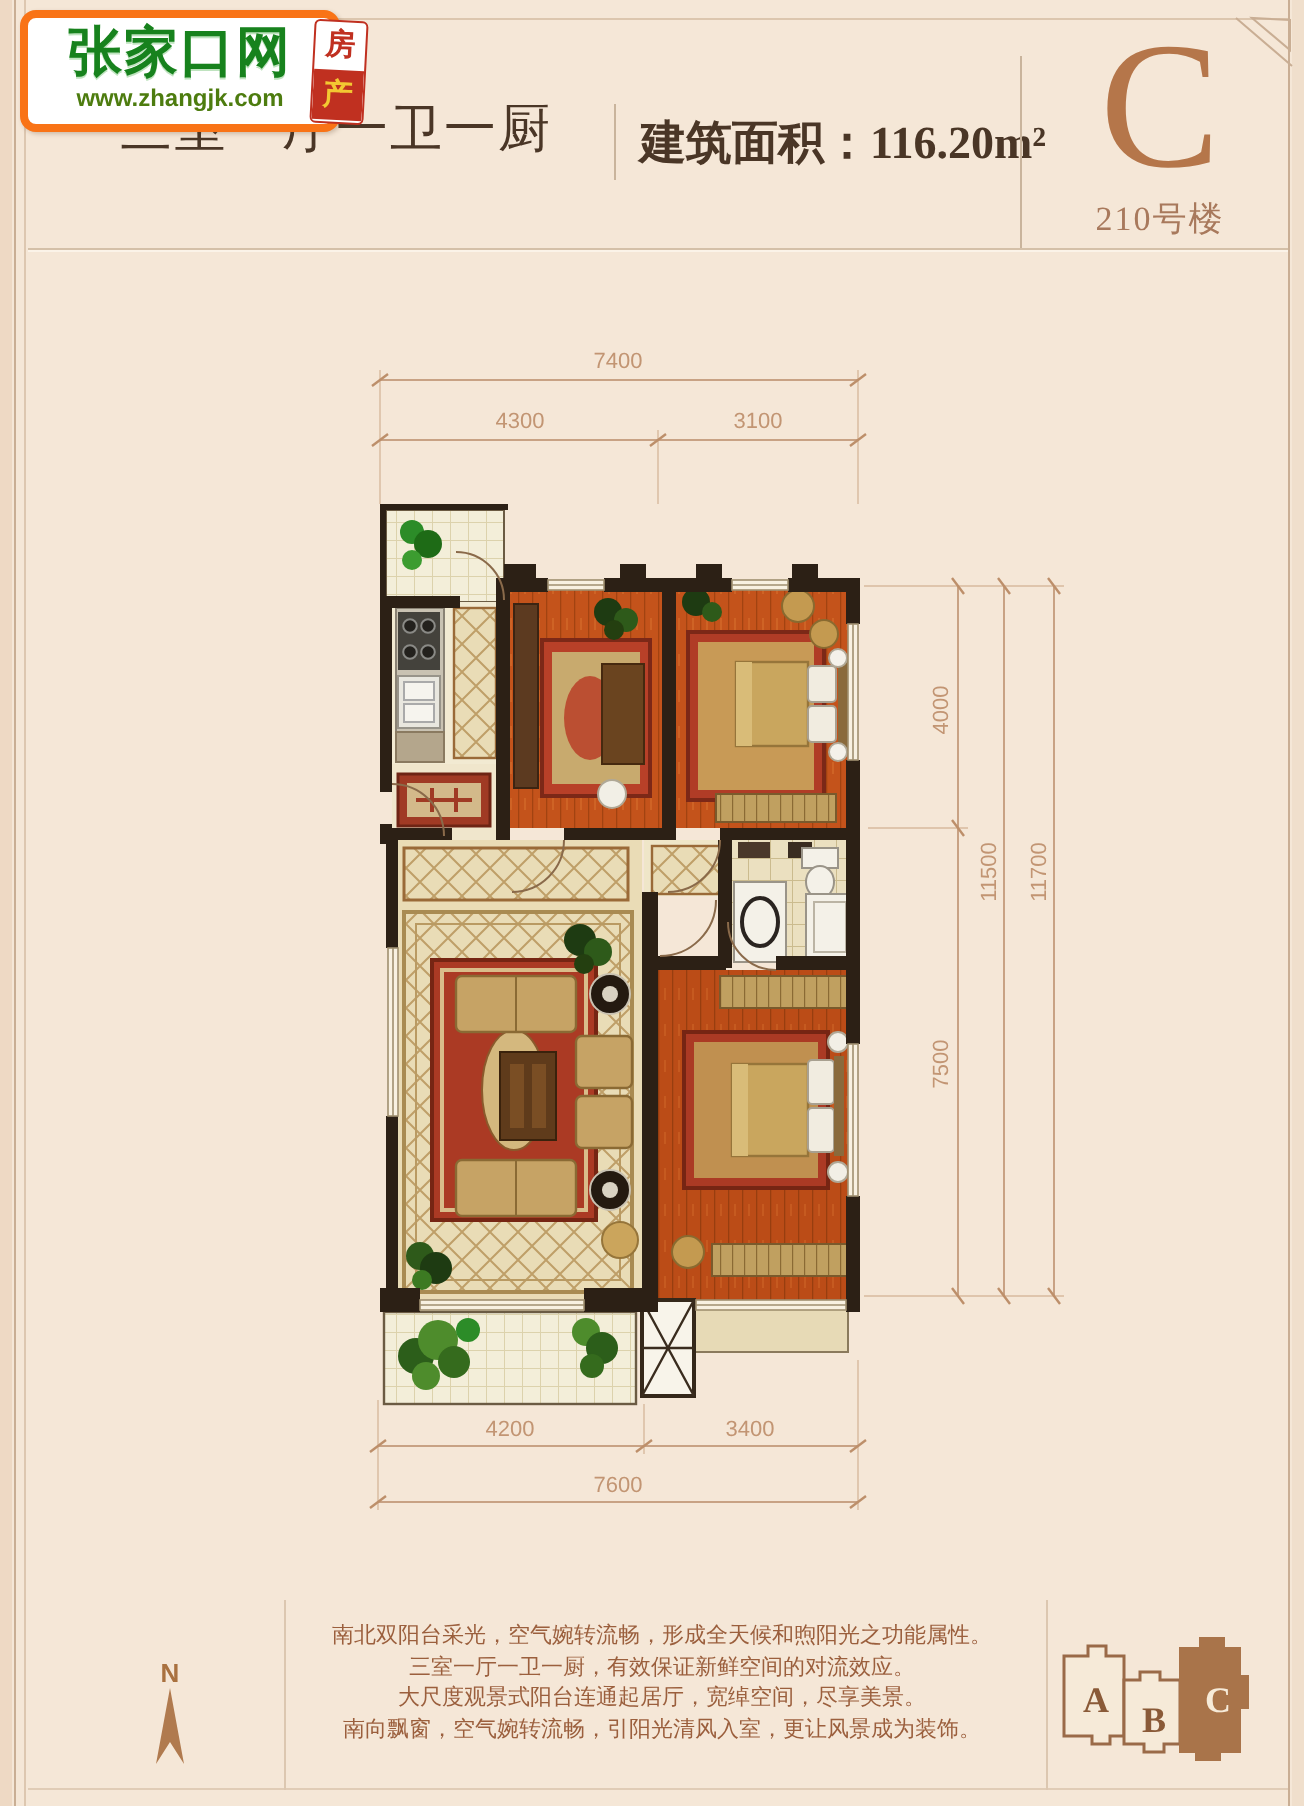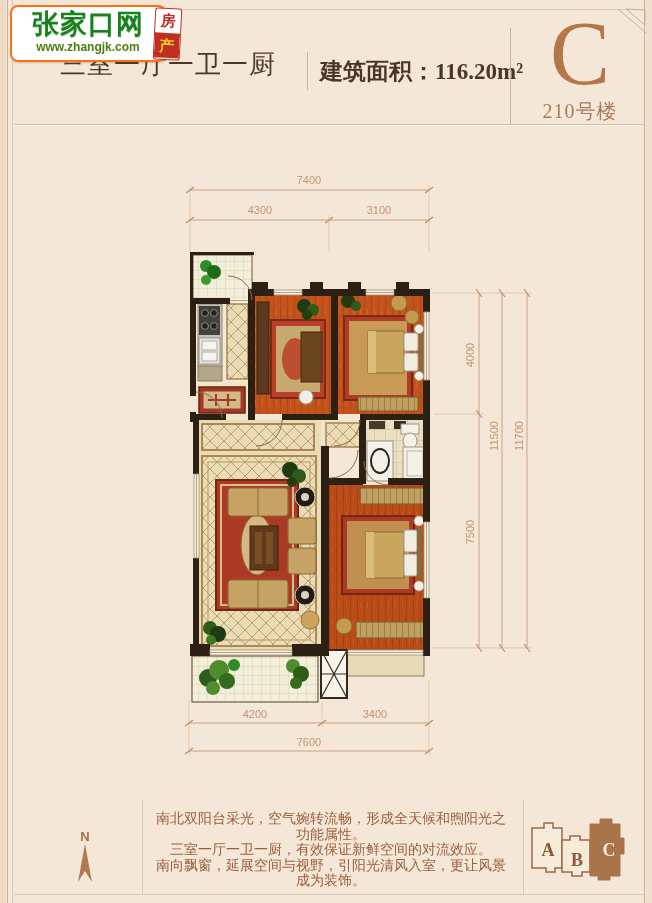--- a/index.html
+++ b/index.html
@@ -11,45 +11,45 @@
   .abs{position:absolute}
   
   .edge-left{left:0;top:0;bottom:0;width:6px;background:#eed9c4}
   .frame-l1{left:7px;top:0;bottom:0;width:1px;background:#c9ae94}
   .frame-l2{left:12px;top:0;bottom:0;width:1px;background:#ddc7b0}
   .frame-r{left:644px;top:0;bottom:0;width:1px;background:#c9ae94}
   .edge-right{right:0;top:0;bottom:0;width:6px;background:#f0dfcc}
   .frame-top{left:14px;right:8px;top:9px;height:1px;background:#dcc6ae}
   .frame-bottom{left:14px;right:8px;top:894px;height:1px;background:#e0ccb6}
   
-  .logo{left:10px;top:5px;width:152px;height:53px;background:#ffffff;border:2px solid #f97316;
+  .logo{left:10px;top:5px;width:152px;height:53px;background:#ffffff;border:4px solid #f97316;
         border-radius:8px;z-index:6;box-shadow:1px 1px 2px rgba(90,60,30,.25)}
   .logo-name{font-family:"Liberation Sans","DejaVu Sans",sans-serif;font-weight:bold;font-size:27px;
         line-height:30px;text-align:center;color:#17821d;letter-spacing:1px;margin-top:2px;
         text-shadow:0 1px 0 #bfe3bf}
   .logo-url{font-family:"Liberation Sans","DejaVu Sans",sans-serif;font-weight:bold;font-size:12px;
         line-height:16px;text-align:center;color:#4d7c0f}
   .badge{position:absolute;right:-17px;top:1px;width:25px;height:50px;background:#ffffff;
         border:1px solid #c03020;border-radius:3px;transform:rotate(3deg);overflow:hidden}
   .badge span{display:block;width:100%;text-align:center;font-weight:bold;font-size:15px;
         font-family:"Liberation Sans","DejaVu Sans",sans-serif}
   .badge .b-top{color:#c03020;line-height:24px}
   .badge .b-bot{background:#c03020;color:#f3c832;line-height:25px}
   .hdr-title{left:60px;top:47px;font-size:26px;font-weight:400;color:#4a3626;letter-spacing:1px}
   .hdr-div-sm{left:307px;top:52px;width:1px;height:38px;background:#c9b49c}
   .hdr-area{left:320px;top:56px;font-size:23px;font-weight:700;color:#4a3626}
   .hdr-div-v{left:510px;top:28px;width:1px;height:96px;background:#c9b49c}
   .hdr-c{left:536px;top:6px;width:88px;text-align:center;font-size:90px;line-height:96px;color:#b5764a}
-  .hdr-bldg{left:524px;top:98px;width:112px;text-align:center;font-size:20px;color:#a8795c;letter-spacing:1px}
+  .hdr-bldg{left:524px;top:98px;width:112px;text-align:center;font-size:17px;color:#a8795c;letter-spacing:1px}
   .hdr-rule{left:14px;right:8px;top:124px;height:1px;background:#d4c0a8;box-shadow:0 1px 0 #fbf3e8}
   
   .foot-div1{left:142px;top:800px;height:95px;width:1px;background:#dcc7b0}
   .foot-div2{left:523px;top:800px;height:95px;width:1px;background:#dcc7b0}
   .desc{left:150px;top:811px;width:362px;text-align:center;color:#9b5f3d;
-        font-family:"Liberation Sans","DejaVu Sans",sans-serif;font-size:14px;line-height:15.5px}
+        font-family:"Liberation Sans","DejaVu Sans",sans-serif;font-size:11px;line-height:15.5px}
   .compass{left:62px;top:826px}
   .legend{left:524px;top:814px}
   svg text.dim{font-family:"Liberation Sans","DejaVu Sans",sans-serif;font-size:11px;fill:#c29573}
   svg text.lg{font-size:18px;font-weight:bold}
 </style>
 </head>
 <body>
 
 <div class="abs edge-left"></div>
 <div class="abs frame-l1"></div>
@@ -330,21 +330,22 @@
 <div class="abs foot-div2"></div>
 
 <svg class="abs compass" width="46" height="62">
   <text x="23" y="15" text-anchor="middle" font-size="13" fill="#a9713f" font-family="Liberation Sans, sans-serif" font-weight="bold">N</text>
   <polygon points="23,18 30,56 23,45 16,56" fill="#b07a4e"></polygon>
 </svg>
 
 <div class="abs desc">
   <div>南北双阳台采光，空气婉转流畅，形成全天候和煦阳光之功能属性。</div>
   <div>三室一厅一卫一厨，有效保证新鲜空间的对流效应。</div>
-  <div>南向飘窗，延展空间与视野，引阳光清风入室，更让风景成为装饰。</div>
+  <div>大尺度观景式阳台连通起居厅，宽绰空间，尽享美景。</div>
+  <div>南向飘窗，空气婉转流畅，引阳光清风入室，更让风景成为装饰。</div>
 </div>
 
 <svg class="abs legend" width="104" height="72" viewBox="0 0 104 72">
   <path d="M8,14 h12 v-5 h9 v5 h9 v40 h-7 v4 h-9 v-4 h-14 z" fill="#f6ead8" stroke="#9a6a48" stroke-width="1.5"></path>
   <path d="M38,26 h8 v-4 h10 v4 h10 v32 h-8 v4 h-10 v-4 h-10 z" fill="#f6ead8" stroke="#9a6a48" stroke-width="1.5"></path>
   <path d="M66,10 h10 v-5 h12 v5 h8 v14 h4 v16 h-4 v22 h-10 v4 h-12 v-4 h-8 z" fill="#a9744a" stroke="#a9744a"></path>
   <text class="lg" x="24" y="42" text-anchor="middle" fill="#8a5a38">A</text>
   <text class="lg" x="53" y="52" text-anchor="middle" fill="#8a5a38">B</text>
   <text class="lg" x="85" y="42" text-anchor="middle" fill="#f6ead8">C</text>
 </svg>

